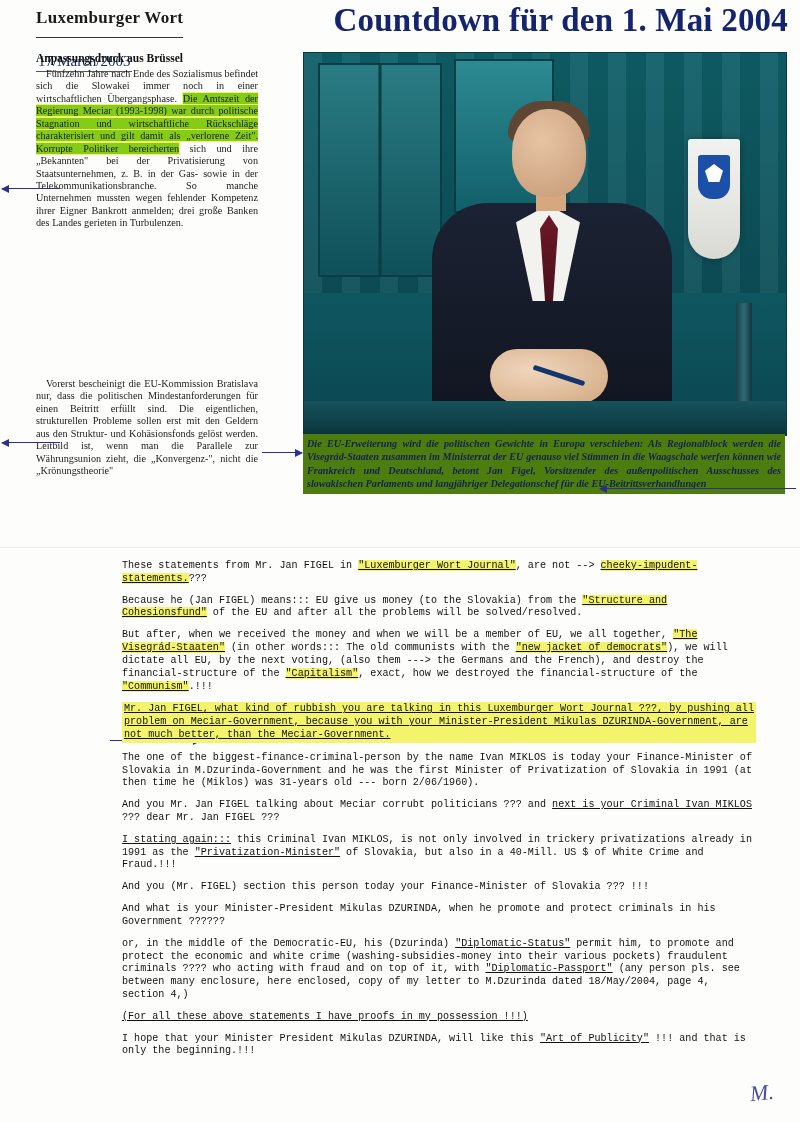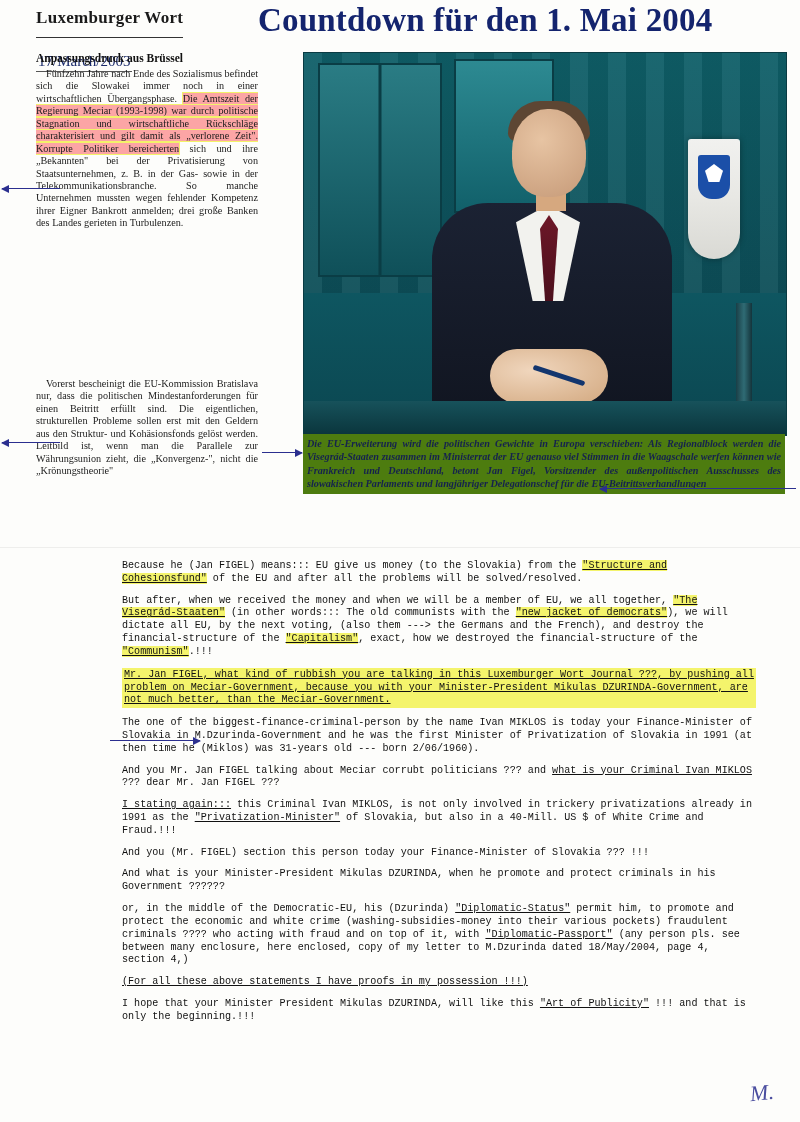--- a/index.html
+++ b/index.html
@@ -48,21 +48,21 @@
     border-bottom: 1.2px solid #555;
     display: inline-block;
     padding: 0 2px 1px 2px;
     font-style: normal;
   }
   .countdown {
     position: absolute;
     left: 258px;
     top: 2px;
     width: 530px;
-    text-align: left;
+    text-align: right;
     font-family: "Liberation Serif", serif;
     font-size: 33px;
     font-weight: 700;
     color: #14246e;
     letter-spacing: .2px;
     white-space: nowrap;
   }
 
   
   .art-head {
@@ -81,21 +81,21 @@
     top: 68px;
     width: 222px;
     font-family: "Liberation Serif", serif;
     font-size: 10.2px;
     line-height: 1.22;
     text-align: justify;
     color: #1b1b1b;
   }
   .col-german p { margin: 0 0 8px 0; text-indent: 10px; }
   .col-german .hl {
-    background: #fca5a5;
+    background: #84cc16;
     box-shadow: 0 0 0 1px #f3f36a;
   }
   .col-german2 {
     position: absolute;
     left: 36px;
     top: 378px;
     width: 222px;
     font-family: "Liberation Serif", serif;
     font-size: 10.2px;
     line-height: 1.22;
@@ -353,32 +353,33 @@
   <div class="arrow left" style="left:2px; top:188px; width:58px;"></div>
   <div class="arrow left" style="left:2px; top:442px; width:58px;"></div>
   <div class="arrow" style="left:262px; top:452px; width:40px;"></div>
   <div class="arrow left" style="left:600px; top:488px; width:196px; border-top-color:#2b2f8f;"></div>
   <div class="arrow" style="left:110px; top:740px; width:90px;"></div>
 
   <div class="scanline"></div>
 
   <div class="letter">
 
+    <p><span>These statements from Mr. Jan FIGEL in </span><span class="u hl">"Luxemburger Wort Journal"</span><span>, are not --&gt; </span><span class="u hl">cheeky-impudent-statements.</span><span>???</span></p>
 
     <p><span>Because he (Jan FIGEL) means::: EU give us money (to the Slovakia) from the </span><span class="u hl">"Structure and Cohesionsfund"</span><span> of the EU and after all the problems will be solved/resolved.</span></p>
 
     <p><span>But after, when we received the money and when we will be a member of EU, we all together, </span><span class="u hl">"The Visegrád-Staaten"</span><span> (in other words::: The old communists with the </span><span class="u hl">"new jacket of democrats"</span><span>), we will dictate all EU, by the next voting, (also them ---&gt; the Germans and the French), and destroy the financial-structure of the </span><span class="u hl">"Capitalism"</span><span>, exact, how we destroyed the financial-structure of the </span><span class="u hl">"Communism"</span><span>.!!!</span></p>
 
     <p>
         <span class="hl-strong u">Mr. Jan FIGEL, what kind of rubbish you are talking in this Luxemburger Wort Journal ???, by pushing all problem on Meciar-Government, because you with your Minister-President Mikulas DZURINDA-Government, are not much better, than the Meciar-Government.</span>
       </p>
 
     <p><span>The one of the biggest-finance-criminal-person by the name Ivan MIKLOS is today your Finance-Minister of Slovakia in M.Dzurinda-Government and he was the first Minister of Privatization of Slovakia in 1991 (at then time he (Miklos) was 31-years old --- born 2/06/1960).</span></p>
 
-    <p><span>And you Mr. Jan FIGEL talking about Meciar corrubt politicians ??? and </span><span class="u">what is your Criminal Ivan MIKLOS</span><span> ??? dear Mr. Jan FIGEL ???</span></p>
+    <p><span>And you Mr. Jan FIGEL talking about Meciar corrubt politicians ??? and </span><span class="u">next is your Criminal Ivan MIKLOS</span><span> ??? dear Mr. Jan FIGEL ???</span></p>
 
     <p><span class="u">I stating again:::</span><span> this Criminal Ivan MIKLOS, is not only involved in trickery privatizations already in 1991 as the </span><span class="u">"Privatization-Minister"</span><span> of Slovakia, but also in a 40-Mill. US $ of White Crime and Fraud.!!!</span></p>
 
     <p><span>And you (Mr. FIGEL) section this person today your Finance-Minister of Slovakia ??? !!!</span></p>
 
     <p><span>And what is your Minister-President Mikulas DZURINDA, when he promote and protect criminals in his Government ??????</span></p>
 
     <p><span>or, in the middle of the Democratic-EU, his (Dzurinda) </span><span class="u">"Diplomatic-Status"</span><span> permit him, to promote and protect the economic and white crime (washing-subsidies-money into their various pockets) fraudulent criminals ???? who acting with fraud and on top of it, with </span><span class="u">"Diplomatic-Passport"</span><span> (any person pls. see between many enclosure, here enclosed, copy of my letter to M.Dzurinda dated 18/May/2004, page 4, section 4,)</span></p>
 
     <p><span class="u">(For all these above statements I have proofs in my possession !!!)</span></p>

